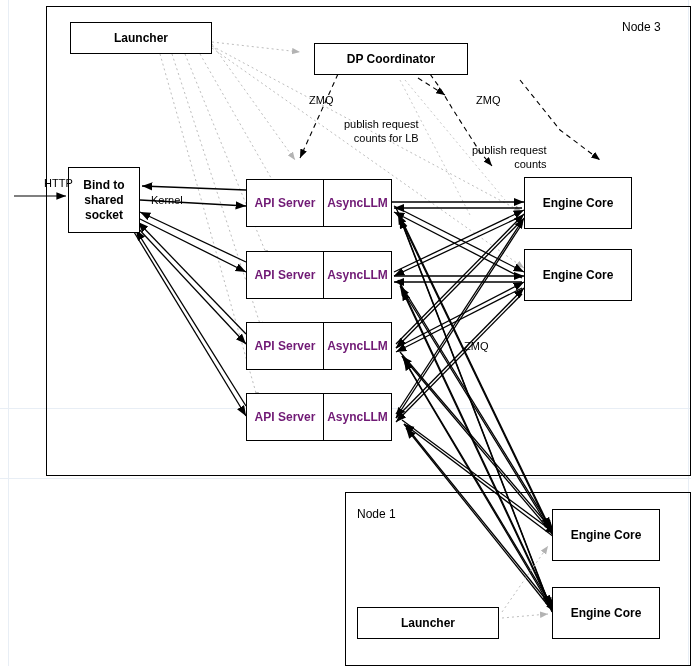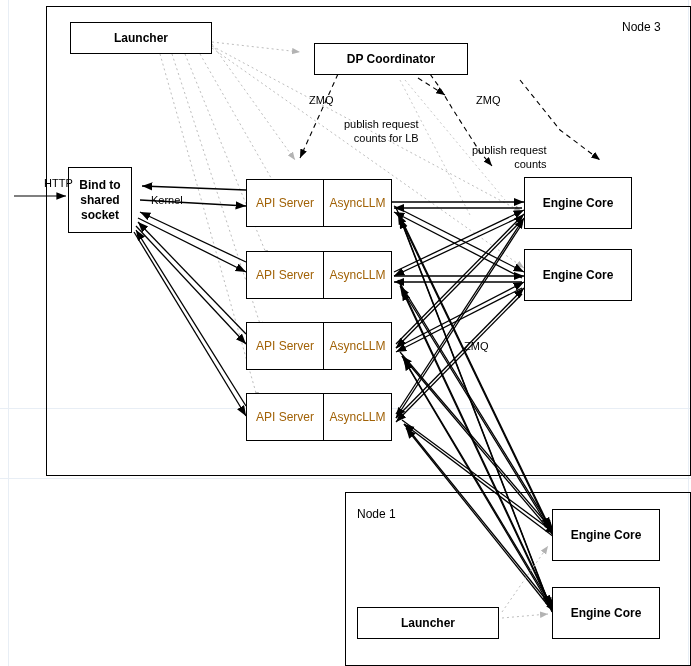--- a/index.html
+++ b/index.html
@@ -63,22 +63,23 @@
     background: #ffffff;
     box-sizing: border-box;
     display: flex;
     font-size: 12px;
   }
   .split > div {
     display: flex;
     align-items: center;
     justify-content: center;
     box-sizing: border-box;
-    color: #a16207;
+    color: #701a75;
     white-space: nowrap;
+    font-weight: bold;
   }
   .split > .left {
     border-right: 1px solid #000000;
   }
 
   .edge-label {
     position: absolute;
     font-size: 11px;
     color: #000000;
     white-space: pre;
@@ -201,21 +202,21 @@
   </svg>
 
   <div class="box" style="left:70px; top:22px; width:142px; height:32px;">
     <span>Launcher</span>
   </div>
 
   <div class="box" style="left:314px; top:43px; width:154px; height:32px;">
     <span>DP Coordinator</span>
   </div>
 
-  <div class="box" style="left:68px; top:167px; width:64px; height:66px; white-space:pre-line;">
+  <div class="box" style="left:68px; top:167px; width:72px; height:66px; white-space:pre-line;">
     <span>Bind to
 shared
 socket</span>
   </div>
 
   <div class="split" style="left:246px; top:179px; width:146px; height:48px;">
     <div class="left" style="width:78px;">API Server</div>
     <div style="width:68px;">AsyncLLM</div>
   </div>
 

